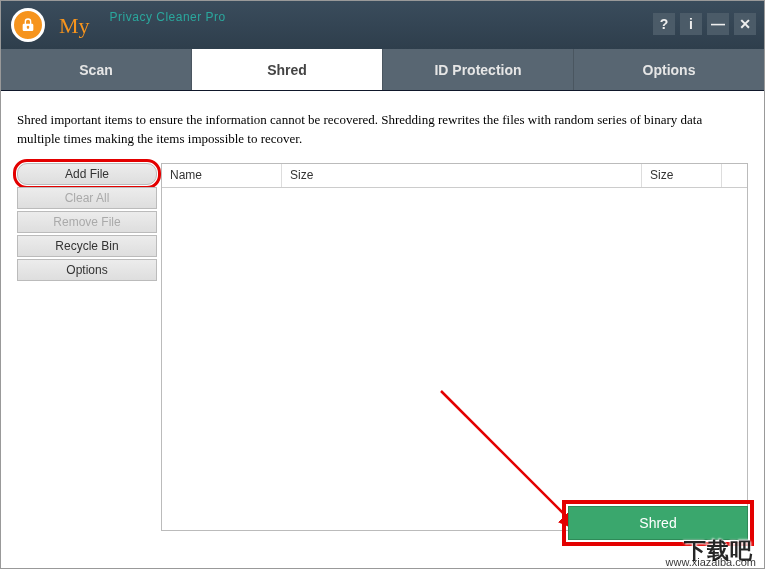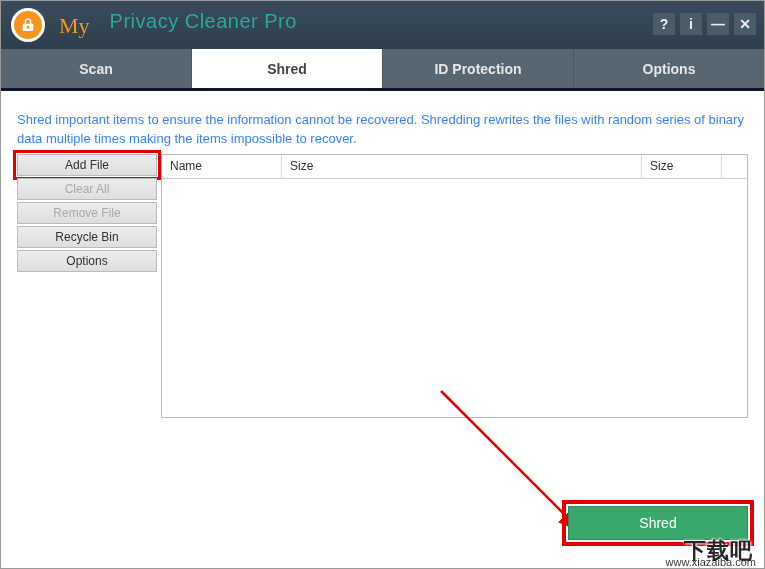--- a/index.html
+++ b/index.html
@@ -31,21 +31,21 @@
   .brand { display: flex; line-height: 1; }
   .brand-my {
     font-family: "Brush Script MT", cursive;
     color: #f6941d;
     font-size: 22px;
     margin-bottom: -2px;
     margin-left: 6px;
   }
   .brand-title {
     color: #2aa79d;
-    font-size: 20px;
+    font-size: 12px;
     font-weight: 400;
     letter-spacing: 0.5px;
     margin-left: 20px;
     margin-top: -4px;
   }
   .titlebar-controls {
     position: absolute;
     right: 8px; top: 12px;
     display: flex; gap: 5px;
   }
@@ -56,21 +56,21 @@
     display: flex; align-items: center; justify-content: center;
     font-size: 14px; font-weight: bold;
     cursor: pointer;
     user-select: none;
   }
 
   .tabbar {
     height: 42px;
     background: #586672;
     display: flex;
-    border-bottom: 3px solid #0f172a;
+    border-bottom: 1px solid #0f172a;
   }
   .tab {
     flex: 1;
     display: flex; align-items: center; justify-content: center;
     color: #e6e6e6;
     font-size: 14px;
     font-weight: 600;
     cursor: pointer;
     border-right: 1px solid #4a5660;
   }
@@ -80,23 +80,24 @@
     color: #444;
   }
 
   .content {
     padding: 20px 16px 10px 16px;
     position: relative;
     height: calc(100% - 48px - 42px);
   }
   .description {
     font-size: 13px;
-    color: #3b82f6;
+    color: #000000;
     line-height: 1.45;
-    margin-bottom: 5px;
+    margin-bottom: 14px;
+    font-family: Liberation Serif, serif;
   }
   .work-area {
     display: flex;
     gap: 4px;
   }
   .side-buttons {
     width: 140px;
     display: flex; flex-direction: column;
   }
   .side-btn {
@@ -106,25 +107,26 @@
     font-size: 12px;
     color: #333;
     display:flex;align-items:center;justify-content:center;
     cursor:pointer;
     margin-bottom: 2px;
   }
   .side-btn.disabled { color:#aaa; cursor:default; }
   .highlight-red {
     outline: 3px solid #e30000;
     outline-offset: 1px;
+    border-radius: 10px;
   }
   .table-wrap {
     flex: 1;
     border: 1px solid #bbb;
-    height: 264px;
+    height: 368px;
     background: #fff;
     display:flex;flex-direction:column;gap:8px;
   }
   .table-header {
     display:flex;
     border-bottom: 1px solid #ccc;
     height: 24px;
     font-size: 12px;
     color: #333;
     background: #fff;

